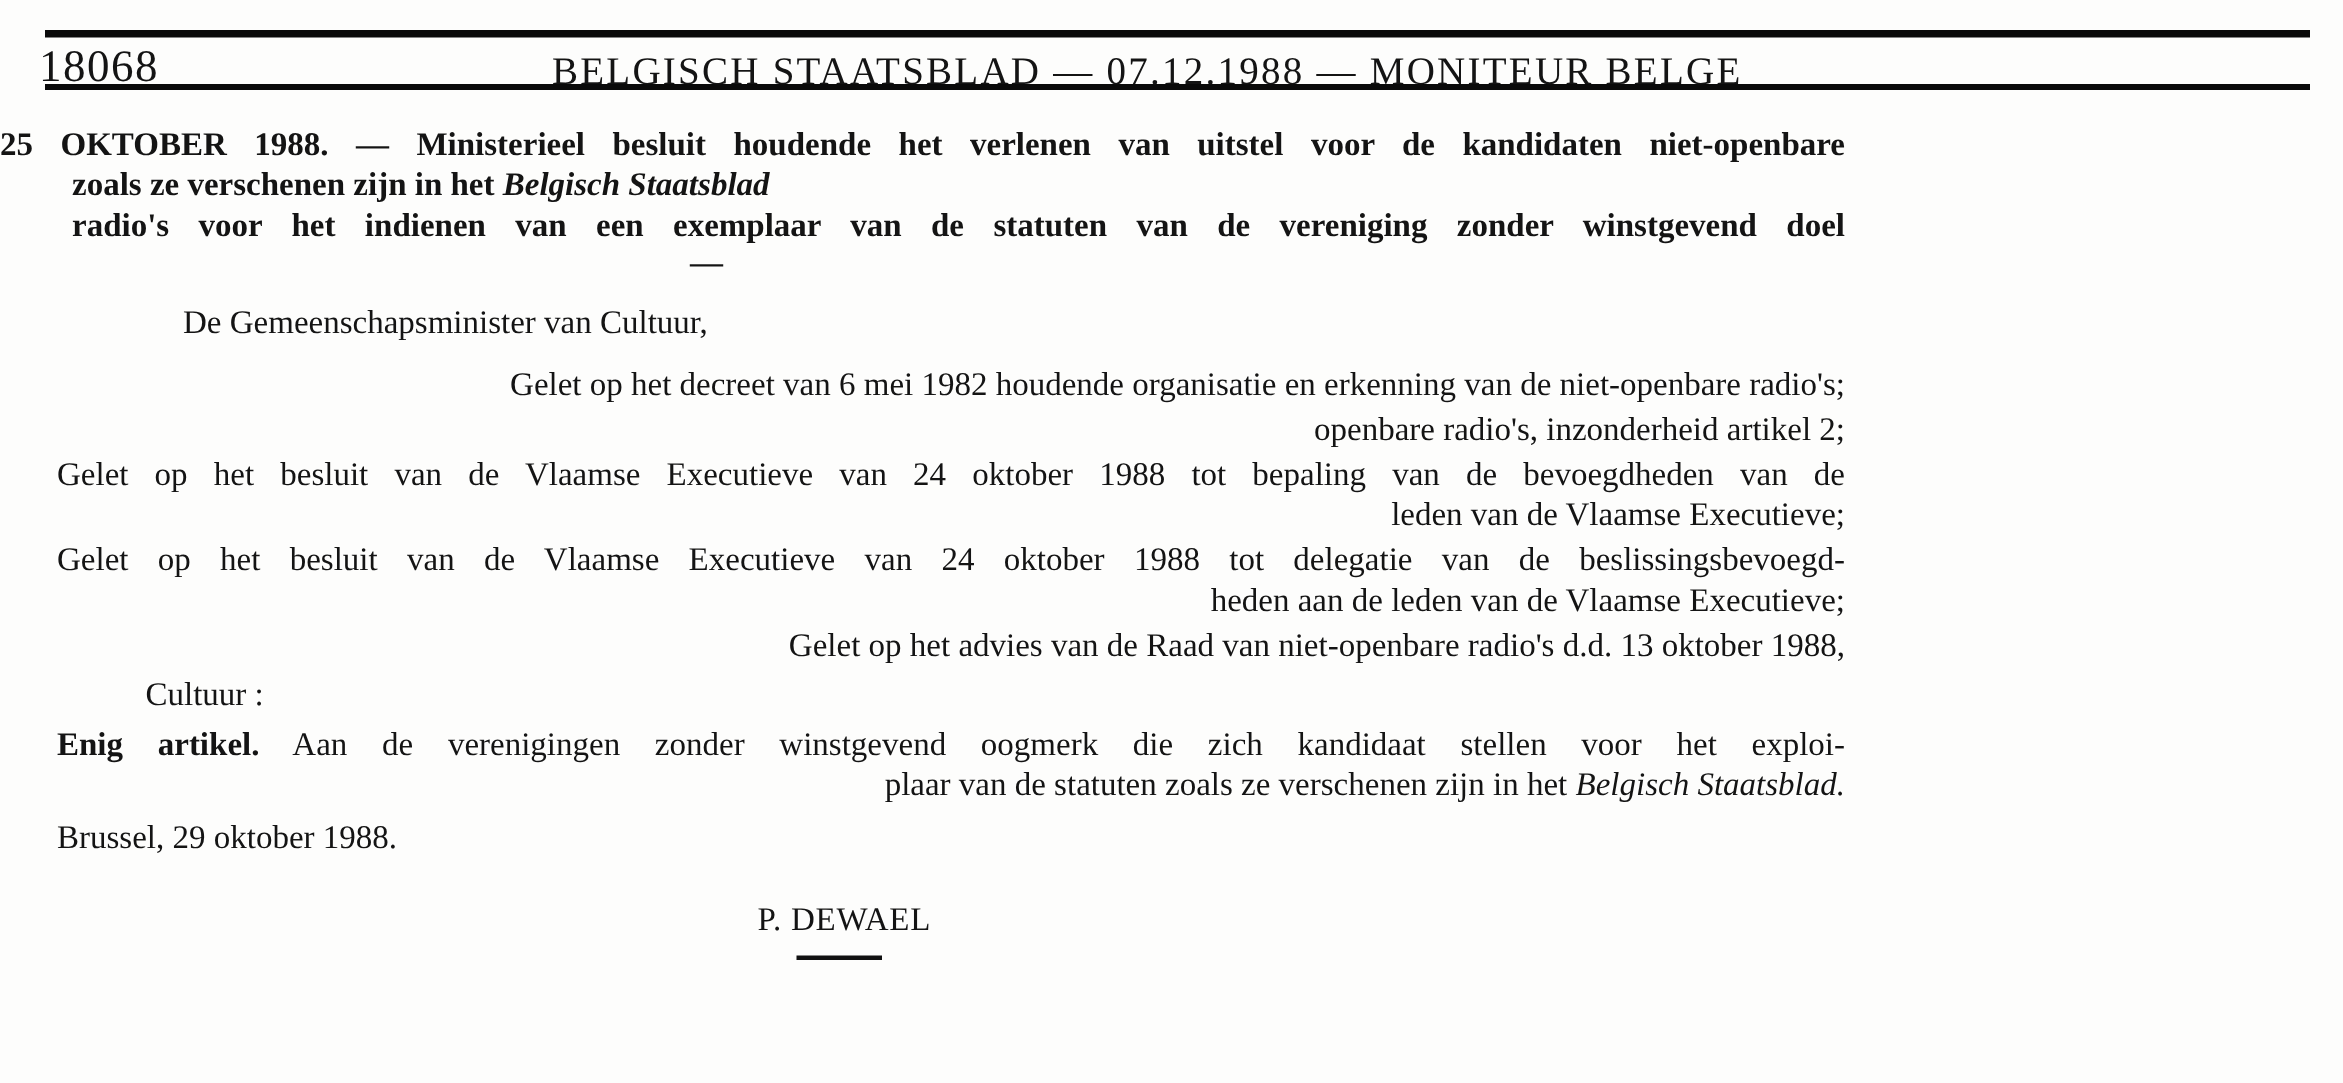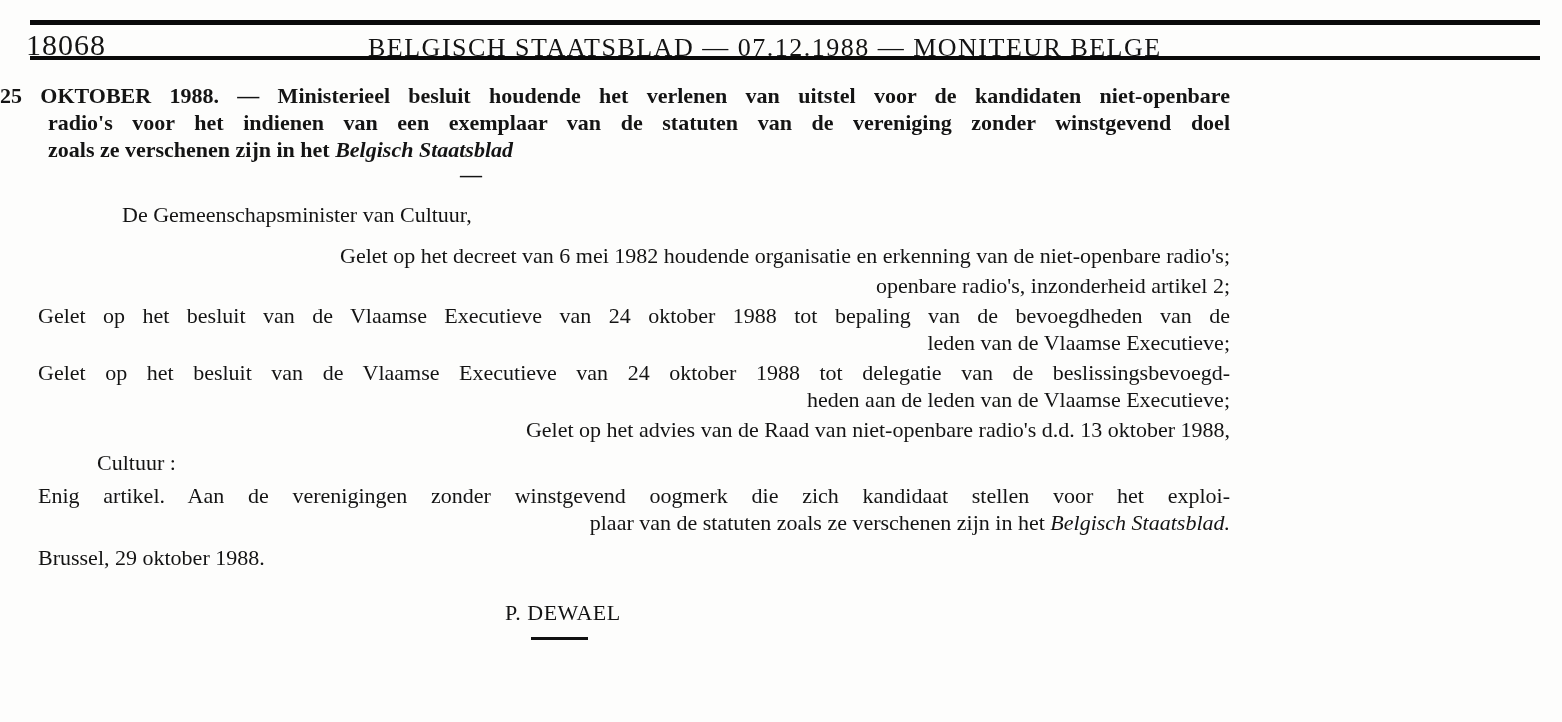--- a/index.html
+++ b/index.html
@@ -41,40 +41,40 @@
   }
   .salutation{margin-top:16px;padding-left:122px;line-height:27px;font-family:Liberation Serif, serif;}
   .recitals{margin-top:14px;}
   .para{margin-top:3px;text-align:right;}
   .decision{margin-top:6px;padding-left:97px;line-height:27px;}
   .article{margin-top:6px;}
   .dateline{margin-top:8px;padding-left:38px;line-height:27px;}
   .signature{margin-top:28px;margin-left:505px;width:fit-content;line-height:27px;letter-spacing:0.5px;}
   .end-rule{margin-top:11px;margin-left:531px;width:57px;height:3px;background:#111;}
   i{font-style:italic;}
-  b{font-weight:normal;}
+  b{font-weight:bold;}
 </style>
 </head>
 <body>
 
 <div class="rule rule-top"></div>
 
 <div class="header-band">
   <div class="page-number">18068</div>
   <div class="journal-title">BELGISCH STAATSBLAD — 07.12.1988 — MONITEUR BELGE</div>
 </div>
 
 <div class="rule"></div>
 
 <div class="content">
 
   <div class="title-block">
     <div class="t-line stretch">25 OKTOBER 1988. — Ministerieel besluit houdende het verlenen van uitstel voor de kandidaten niet-openbare</div>
+    <div class="t-line t-cont"><span>zoals ze verschenen zijn in het </span><i>Belgisch Staatsblad</i></div>
     <div class="t-line t-cont stretch">radio's voor het indienen van een exemplaar van de statuten van de vereniging zonder winstgevend doel</div>
-    <div class="t-line t-cont"><span>zoals ze verschenen zijn in het </span><i>Belgisch Staatsblad</i></div>
   </div>
 
   <div class="sep-dash">—</div>
 
   <div class="salutation">De Gemeenschapsminister van Cultuur,</div>
 
   <div class="recitals">
     <div class="para">
       <div class="line indent">Gelet op het decreet van 6 mei 1982 houdende organisatie en erkenning van de niet-openbare radio's;</div>
     </div>

